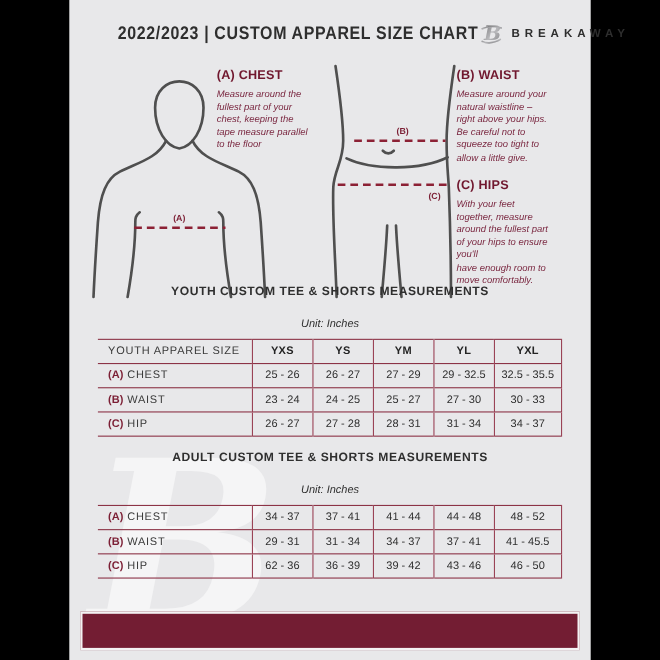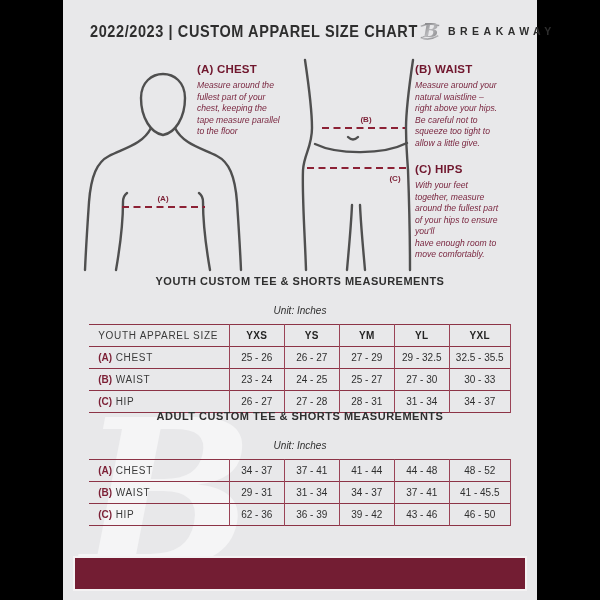--- a/index.html
+++ b/index.html
@@ -9,21 +9,21 @@
 
   
   .watermark{position:absolute;left:18px;top:392px;font-family:"DejaVu Serif",serif;
     font-style:italic;font-weight:bold;font-size:205px;line-height:1;
     color:rgba(255,255,255,0.55);z-index:1;pointer-events:none;}
 
   .layer{position:absolute;inset:0;z-index:2;}
 
   
   .hdr{position:absolute;left:0;top:18px;width:100%;height:26px;display:flex;
-       align-items:center;justify-content:space-between;padding:0 27px;box-sizing:border-box;}
+       align-items:center;justify-content:space-between;padding:0 44px;box-sizing:border-box;}
   .hdr-title{font-size:14.5px;font-weight:bold;color:#2e2e2e;letter-spacing:.6px;
        transform:scaleY(1.15);transform-origin:left center;white-space:nowrap;}
   .brand{display:flex;align-items:center;gap:6px;}
   .logo-b{width:24px;height:24px;}
   .brand-name{font-size:10.5px;font-weight:bold;color:#2e2e2e;letter-spacing:4.5px;}
 
   
   .figures{position:absolute;left:0;top:52px;width:474px;height:220px;}
   .figures path,.figures line{fill:none;}
   .outline{stroke:#4f4f4f;stroke-width:2.4;stroke-linecap:round;}
@@ -34,21 +34,21 @@
   .guide{position:absolute;z-index:3;}
   .guide h3{margin:0;font-size:11.5px;font-weight:bold;color:#70172e;letter-spacing:.2px;}
   .guide p{margin:5px 0 0;font-size:8.6px;line-height:11.5px;font-style:italic;
            color:#7a2740;white-space:pre-line;}
   .g-chest{left:134px;top:63px;width:114px;}
   .g-waist{left:352px;top:63px;width:116px;}
   .g-hips{left:352px;top:163px;width:118px;}
 
   
   .tbl-sec{position:absolute;left:0;width:100%;text-align:center;}
-  .sec-youth{top:275px;} .sec-adult{top:410px;}
+  .sec-youth{top:259px;} .sec-adult{top:410px;}
   .tbl-title{font-size:11px;font-weight:bold;color:#2f2f2f;letter-spacing:.5px;}
   .tbl-unit{font-size:10px;font-style:italic;color:#2f2f2f;margin-top:18px;}
   table{border-collapse:collapse;margin:8px auto 0;table-layout:fixed;width:421px;}
   td{height:21px;padding:0;font-size:10px;color:#2f2f2f;text-align:center;vertical-align:middle;}
   tr{border-top:1.6px solid #8c3346;}
   tr.last{border-bottom:1.6px solid #8c3346;}
   td.lbl{text-align:left;padding-left:9px;letter-spacing:.7px;color:#3a3a3a;margin-top:23px;}
   td.val{border-left:1.2px solid #9a4356;}
   td.val:last-child{border-right:1.2px solid #9a4356;}
   td.size{font-weight:bold;color:#242424;letter-spacing:.3px;margin-left:17px;}

